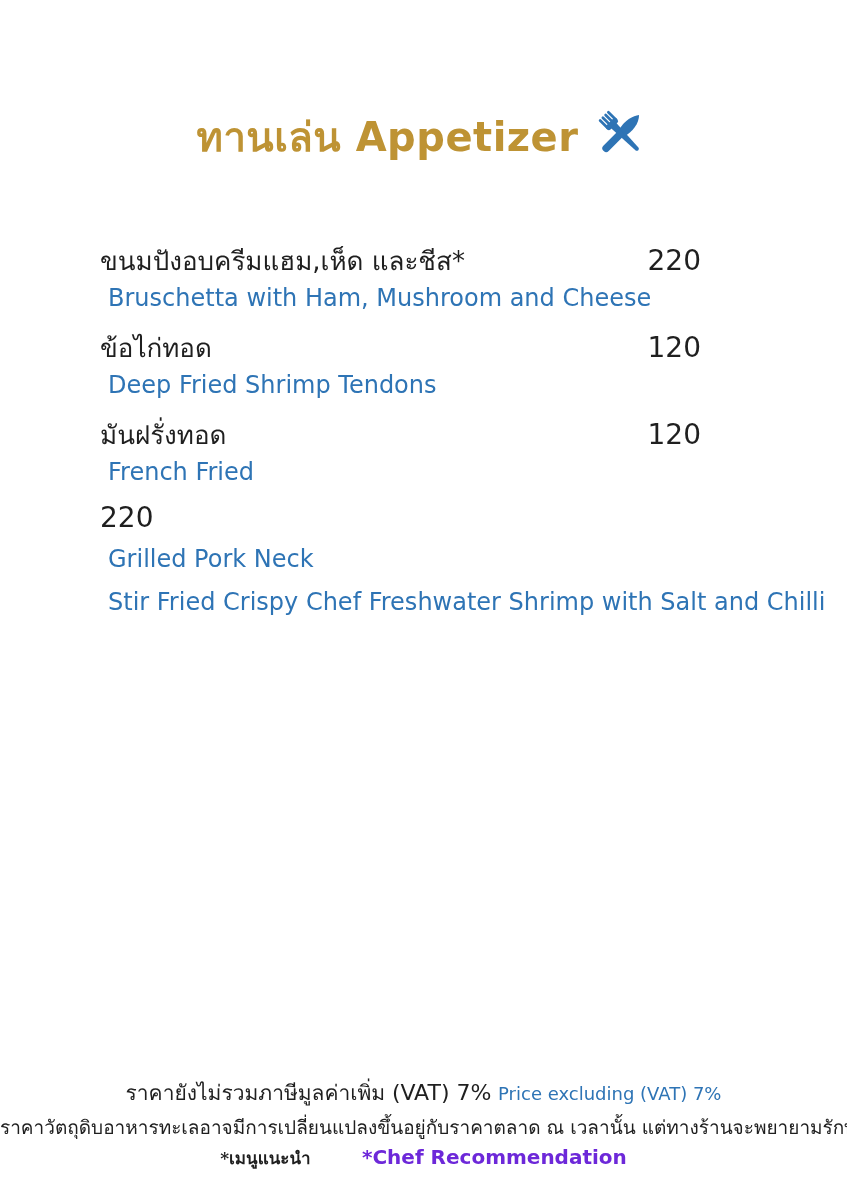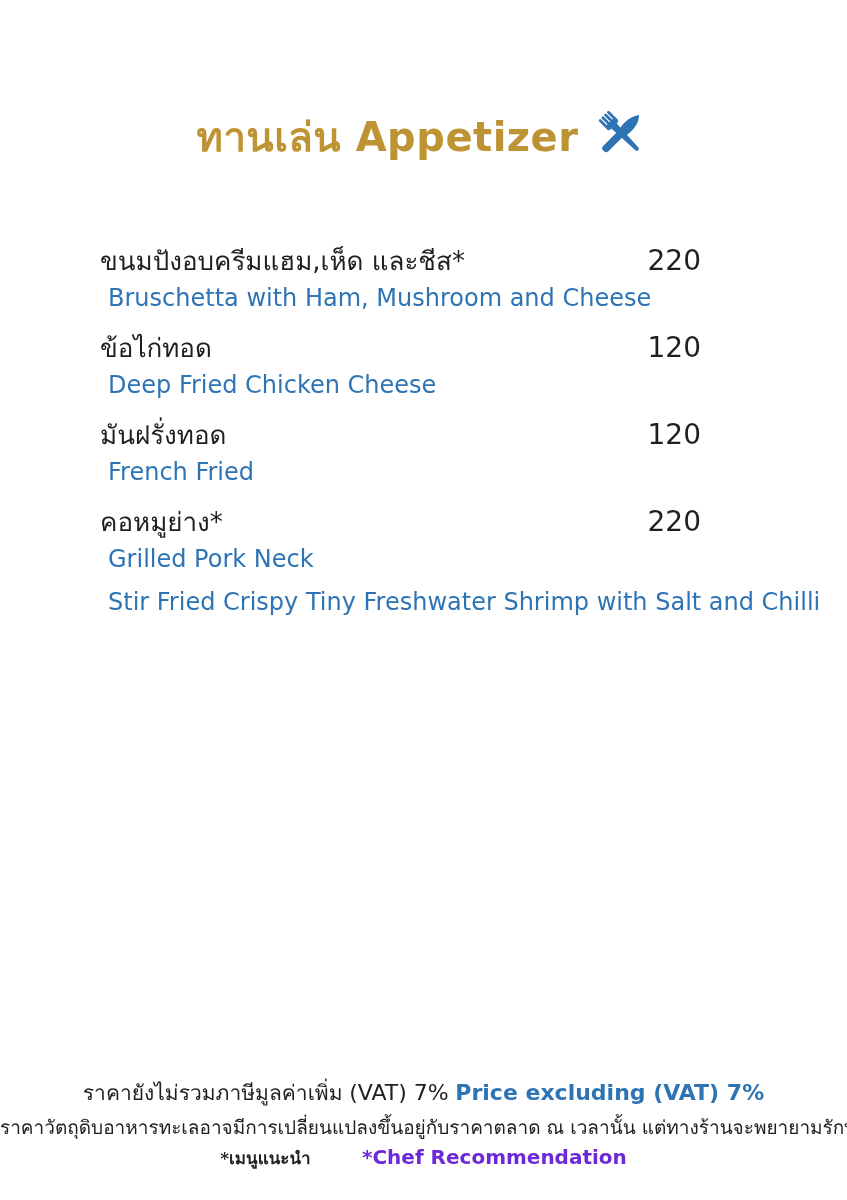--- a/index.html
+++ b/index.html
@@ -86,23 +86,23 @@
   .footer-vat .thai-serif {
     font-family: "DejaVu Serif", "Liberation Serif", serif;
     color: #1f1f1f;
   }
   .footer-vat .vat-bold {
     font-weight: normal;
     color: #1f1f1f;
     font-size: 22px;
   }
   .footer-vat .vat-en {
-    font-weight: bold;
+    font-weight: normal;
     color: #2E74B5;
-    font-size: 22px;
+    font-size: 18px;
     margin-left: 0;
   }
   .footer-note {
     top: 1112px;
     font-size: 19px;
     font-family: "DejaVu Serif", "Liberation Serif", serif;
     color: #1f1f1f;
   }
   .footer-recommend { top: 1144px; font-size: 17px; }
   .footer-recommend .rec-thai {
@@ -155,41 +155,40 @@
         <span class="price">220</span>
       </div>
       <div class="english-name">Bruschetta with Ham, Mushroom and Cheese</div>
     </div>
 
     <div class="menu-item">
       <div class="thai-row">
         <span class="thai-name">ข้อไก่ทอด</span>
         <span class="price">120</span>
       </div>
-      <div class="english-name">Deep Fried Chicken Cheese</div>
+      <div class="english-name">Deep Fried Shrimp Tendons</div>
     </div>
 
     <div class="menu-item">
       <div class="thai-row">
         <span class="thai-name">มันฝรั่งทอด</span>
         <span class="price">120</span>
       </div>
       <div class="english-name">French Fried</div>
     </div>
 
     <div class="menu-item">
       <div class="thai-row">
-        <span class="thai-name">คอหมูย่าง*</span>
         <span class="price">220</span>
       </div>
       <div class="english-name">Grilled Pork Neck</div>
     </div>
 
     <div class="menu-item">
-      <div class="english-name">Stir Fried Crispy Tiny Freshwater Shrimp with Salt and Chilli</div>
+      <div class="english-name">Stir Fried Crispy Chef Freshwater Shrimp with Salt and Chilli</div>
     </div>
 
   </div>
 
   <div class="footer-line footer-vat">
     <span class="thai-serif">ราคายังไม่รวมภาษีมูลค่าเพิ่ม</span>
     <span class="vat-bold">(VAT) 7%</span>
     <span class="vat-en">Price excluding (VAT) 7%</span>
   </div>
 

